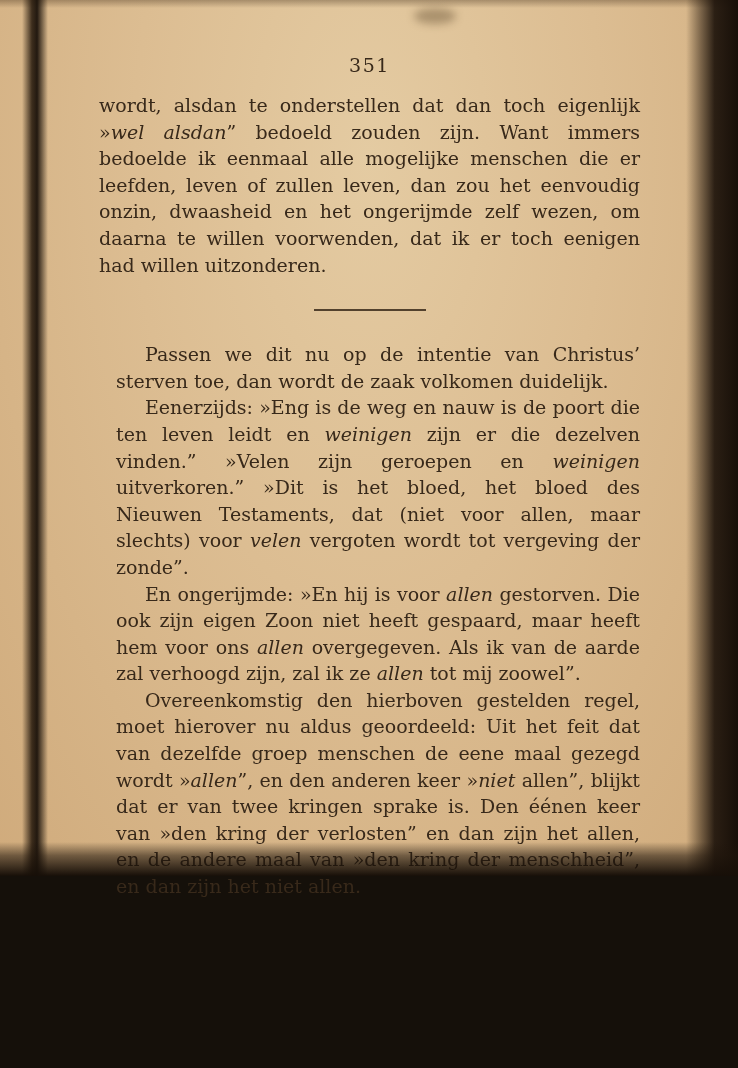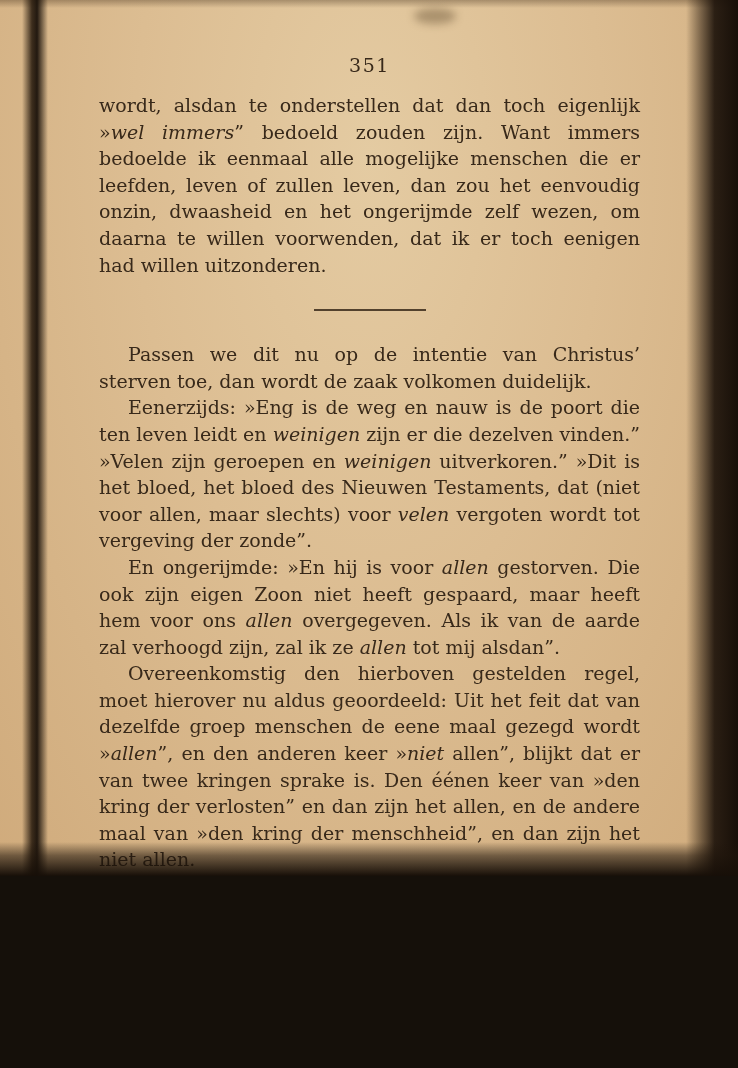--- a/index.html
+++ b/index.html
@@ -18,21 +18,21 @@
   }
   .page-number {
     position: absolute; top: 54px; left: 99px; width: 541px;
     text-align: center; font-size: 19px; letter-spacing: 1.5px;
   }
   .text-column {
     position: absolute; top: 92px; left: 99px; width: 541px;
     font-size: 19px; line-height: 26.6px; text-align: justify;
   }
   .para { margin: 0; }
-  .para.indent { text-indent: 29px; }
+  .para.indent { text-indent: 29px; margin-left: 17px; }
   .divider {
     width: 112px; height: 2px; margin: 31px auto 30px auto;
     background: var(--ink, #38291a); opacity: .85;
   }
   em { font-style: italic; }
   .edge { pointer-events: none; }
   .edge-left {
     position: absolute; top: 0; bottom: 0; left: 22px; width: 26px;
     background: linear-gradient(to right,
       rgba(42,28,14,0) 0%, rgba(40,27,14,.88) 38%,
@@ -59,25 +59,25 @@
     border-radius: 50%; background: rgba(70,48,24,.35); filter: blur(4px);
   }
 </style>
 </head>
 <body>
 
 <div class="scan">
   <div class="page-number">351</div>
 
   <div class="text-column">
-      <p class="para"><span>wordt, alsdan te onderstellen dat dan toch eigenlijk »</span><em>wel immers</em><span>” bedoeld zouden zijn. Want immers bedoelde ik eenmaal alle mogelijke menschen die er leefden, leven of zullen leven, dan zou het eenvoudig onzin, dwaasheid en het ongerijmde zelf wezen, om daarna te willen voorwenden, dat ik er toch eenigen had willen uitzonderen.</span></p>
+      <p class="para"><span>wordt, alsdan te onderstellen dat dan toch eigenlijk »</span><em>wel alsdan</em><span>” bedoeld zouden zijn. Want immers bedoelde ik eenmaal alle mogelijke menschen die er leefden, leven of zullen leven, dan zou het eenvoudig onzin, dwaasheid en het ongerijmde zelf wezen, om daarna te willen voorwenden, dat ik er toch eenigen had willen uitzonderen.</span></p>
       <div class="divider"></div>
       <p class="para indent"><span>Passen we dit nu op de intentie van Christus’ sterven toe, dan wordt de zaak volkomen duidelijk.</span></p>
       <p class="para indent"><span>Eenerzijds: »Eng is de weg en nauw is de poort die ten leven leidt en </span><em>weinigen</em><span> zijn er die dezelven vinden.” »Velen zijn geroepen en </span><em>weinigen</em><span> uitverkoren.” »Dit is het bloed, het bloed des Nieuwen Testaments, dat (niet voor allen, maar slechts) voor </span><em>velen</em><span> vergoten wordt tot vergeving der zonde”.</span></p>
-      <p class="para indent"><span>En ongerijmde: »En hij is voor </span><em>allen</em><span> gestorven. Die ook zijn eigen Zoon niet heeft gespaard, maar heeft hem voor ons </span><em>allen</em><span> overgegeven. Als ik van de aarde zal verhoogd zijn, zal ik ze </span><em>allen</em><span> tot mij alsdan”.</span></p>
+      <p class="para indent"><span>En ongerijmde: »En hij is voor </span><em>allen</em><span> gestorven. Die ook zijn eigen Zoon niet heeft gespaard, maar heeft hem voor ons </span><em>allen</em><span> overgegeven. Als ik van de aarde zal verhoogd zijn, zal ik ze </span><em>allen</em><span> tot mij zoowel”.</span></p>
       <p class="para indent"><span>Overeenkomstig den hierboven gestelden regel, moet hierover nu aldus geoordeeld: Uit het feit dat van dezelfde groep menschen de eene maal gezegd wordt »</span><em>allen</em><span>”, en den anderen keer »</span><em>niet</em><span> allen”, blijkt dat er van twee kringen sprake is. Den éénen keer van »den kring der verlosten” en dan zijn het allen, en de andere maal van »den kring der menschheid”, en dan zijn het niet allen.</span></p>
     </div>
 
   <div class="smudge"></div>
   <div class="edge edge-top"></div>
   <div class="edge edge-left"></div>
   <div class="edge edge-right"></div>
   <div class="edge edge-bottom"></div>
 </div>
 

